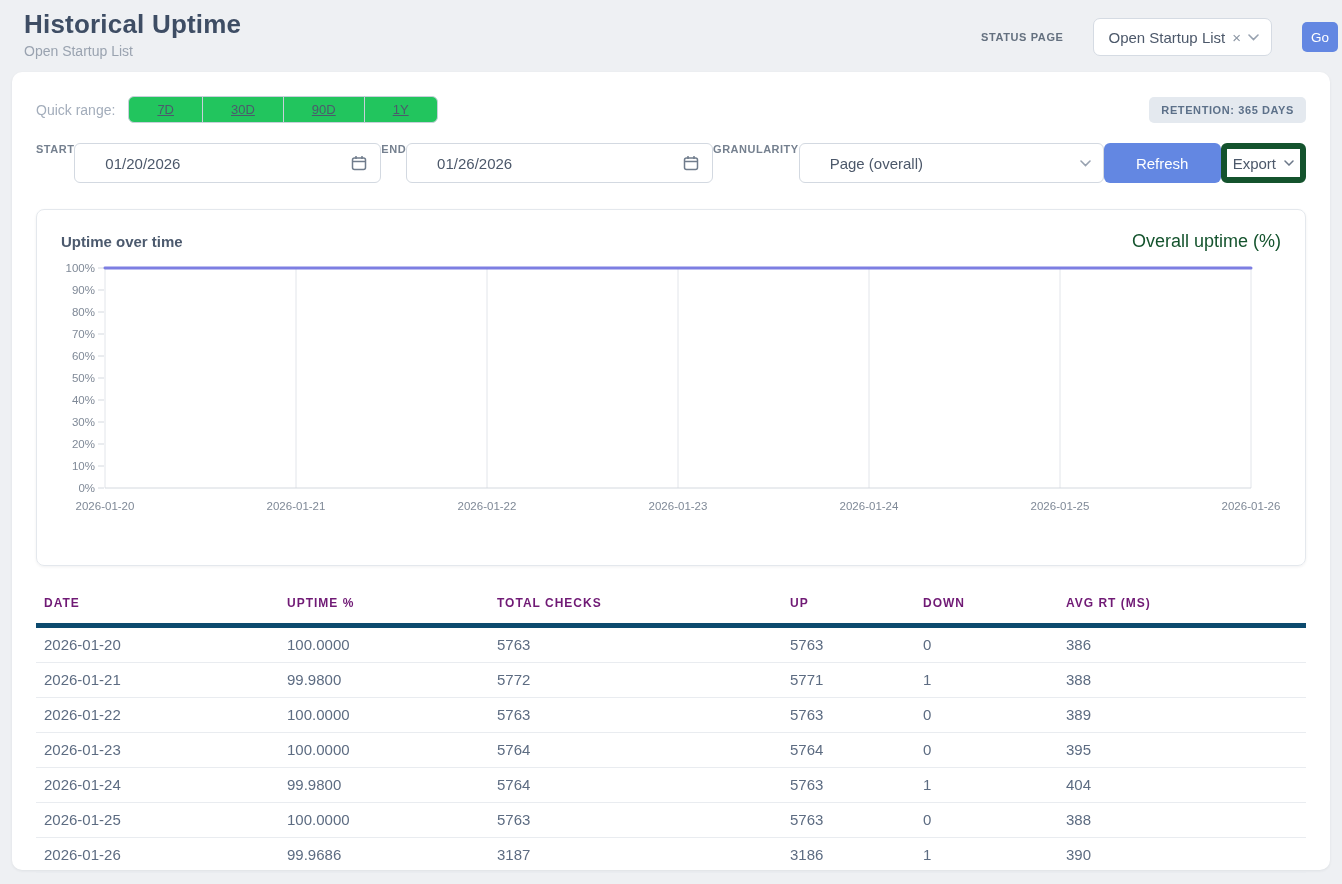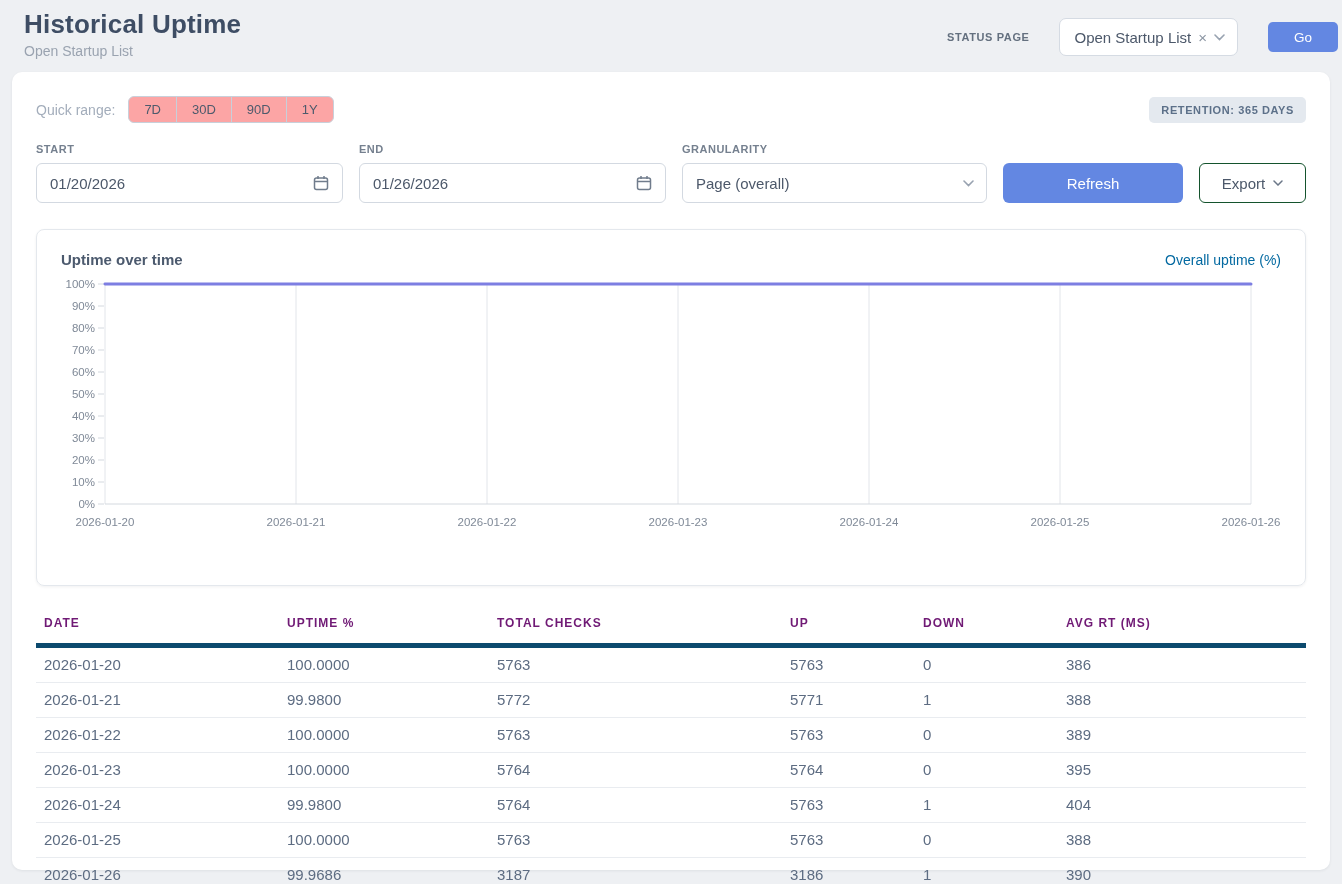--- a/index.html
+++ b/index.html
@@ -23,83 +23,84 @@
   .header-controls { display:flex; align-items:center; gap:30px; margin-top:8px; }
   .status-label { font-size:11px; font-weight:700; color:#64707f; letter-spacing:.6px; }
   .status-select {
     height:38px; min-width:163px; background:#fff;
     border:1px solid #d5dbe3; border-radius:7px;
     display:flex; align-items:center; padding:0 12px 0 14px; gap:7px;
     font-size:15px; color:#4c586a; cursor:pointer;
   }
   .clear-x { color:#8b95a3; font-size:15px; }
   .go-btn {
-    height:30px; padding:0 26px; background:#6387e2; color:#fff;
+    height:30px; padding:0 9px; background:#6387e2; color:#fff;
     border:none; border-radius:5px; font-size:13.5px; cursor:pointer;
     font-family:"Liberation Sans", sans-serif;
   }
 
   
   .main-card {
     position:absolute; left:12px; top:72px; width:1318px; height:798px;
     background:#fff; border-radius:10px;
     box-shadow:0 1px 3px rgba(16,24,40,.07);
     padding:24px;
   }
 
   
   .toolbar-row { display:flex; justify-content:space-between; align-items:center; }
   .quick-range { display:flex; align-items:center; gap:13px; }
   .quick-label { font-size:14px; color:#a3adbb; }
   .segmented { display:flex; }
   .seg-btn {
-    background:#fca5a5; border:1px solid #c8d0da; color:#4d5a6c;
-    font-size:13px; padding:5px 15px; margin-left:-1px; cursor:pointer;
-    font-family:"Liberation Sans", sans-serif;
+    background:#22c55e; border:1px solid #c8d0da; color:#4d5a6c;
+    font-size:13px; padding:5px 28px; margin-left:-1px; cursor:pointer;
+    font-family:"Liberation Sans", sans-serif;
+    text-decoration:underline;
   }
   .seg-btn:first-child { border-radius:6px 0 0 6px; margin-left:0; }
   .seg-btn:last-child { border-radius:0 6px 6px 0; }
   .retention-badge {
     background:#e4e9ef; color:#5c7089; font-size:11px; font-weight:700;
     letter-spacing:.6px; padding:7px 12px; border-radius:5px;
   }
 
   
   .filters-row { display:flex; justify-content:space-between; align-items:flex-end; margin-top:20px; }
-  .field { display:flex; flex-direction:column; }
+  .field { display:flex; flex-direction:row; }
   .field-label { font-size:11px; font-weight:600; color:#75808f; letter-spacing:.5px; margin-bottom:8px; }
   .input-box {
     height:40px; border:1px solid #d3d9e1; border-radius:6px; background:#fff;
     display:flex; align-items:center; justify-content:space-between;
-    padding:0 12px 0 13px; font-size:15px; color:#4c586a; cursor:text;
+    padding:0 12px 0 30px; font-size:15px; color:#4c586a; cursor:text;
   }
   .w-date { width:307px; }
   .w-gran { width:305px; cursor:pointer; }
   .refresh-btn {
     width:180px; height:40px; background:#6387e2; color:#fff; border:none;
     border-radius:6px; font-size:15px; cursor:pointer;
     font-family:"Liberation Sans", sans-serif;
   }
   .export-btn {
-    width:107px; height:40px; background:#fff; border:1px solid #14532d;
+    width:107px; height:40px; background:#fff; border:6px solid #14532d;
     border-radius:6px; font-size:15px; color:#4c586a; cursor:pointer;
     display:flex; align-items:center; justify-content:center; gap:8px;
     font-family:"Liberation Sans", sans-serif;
   }
 
   
   .chart-card {
     margin-top:26px; height:357px;
     border:1px solid #e4e8ed; border-radius:8px;
     box-shadow:0 1px 3px rgba(16,24,40,.06);
     padding:21px 24px 12px;
   }
   .chart-header { display:flex; justify-content:space-between; align-items:center; }
   .chart-title { font-size:15px; font-weight:700; color:#4c5a6e; }
-  .chart-legend { font-size:14px; color:#0369a1; }
+  .chart-legend { font-size:18px; color:#14532d; }
   .chart-svg { display:block; margin-top:6px; }
 
   
   .uptime-table { width:100%; border-collapse:collapse; margin-top:22px; }
   .uptime-table th {
     text-align:left; font-size:12px; font-weight:700; color:#701a75;
     letter-spacing:1px; padding:8px 8px 13px; border-bottom:5px solid #0c4a6e;
   }
   .uptime-table td {
     font-size:15px; color:#5d6c82; padding:8px 8px 9px;

